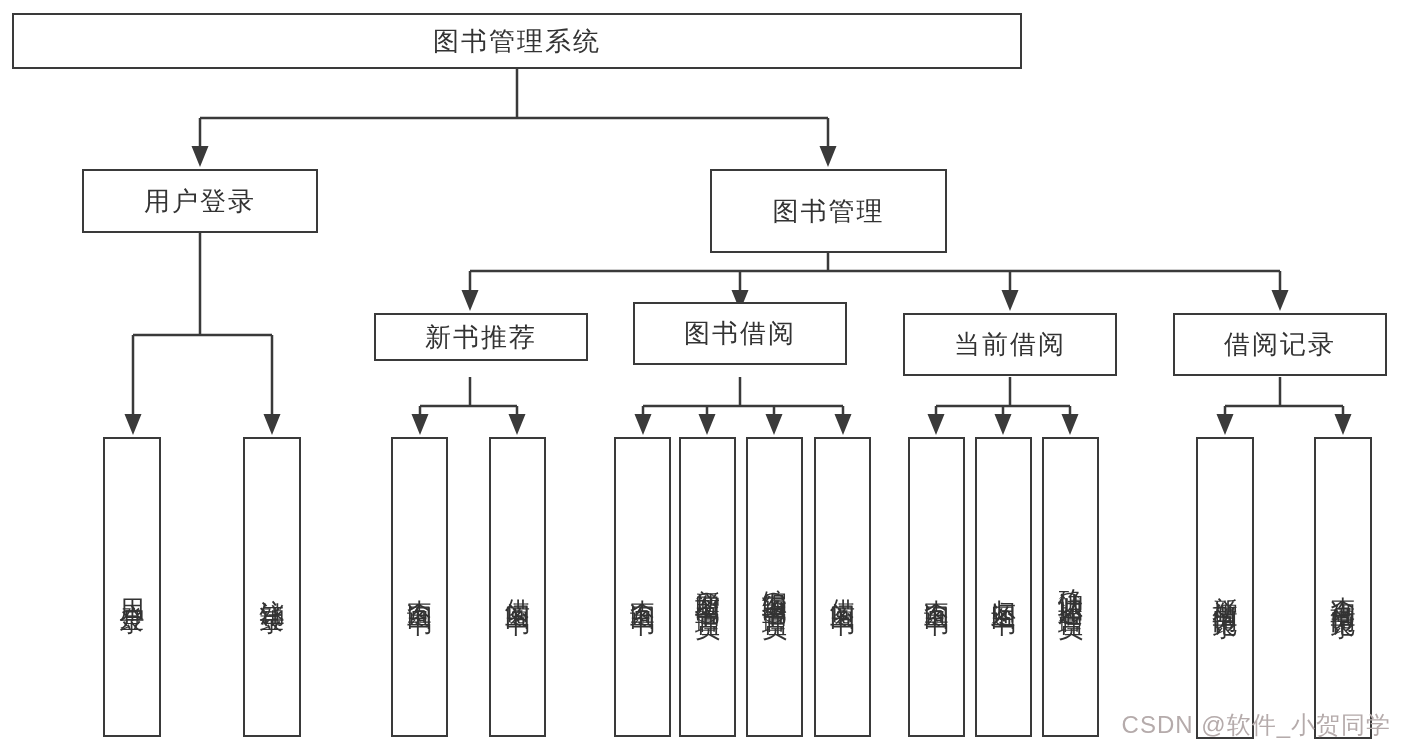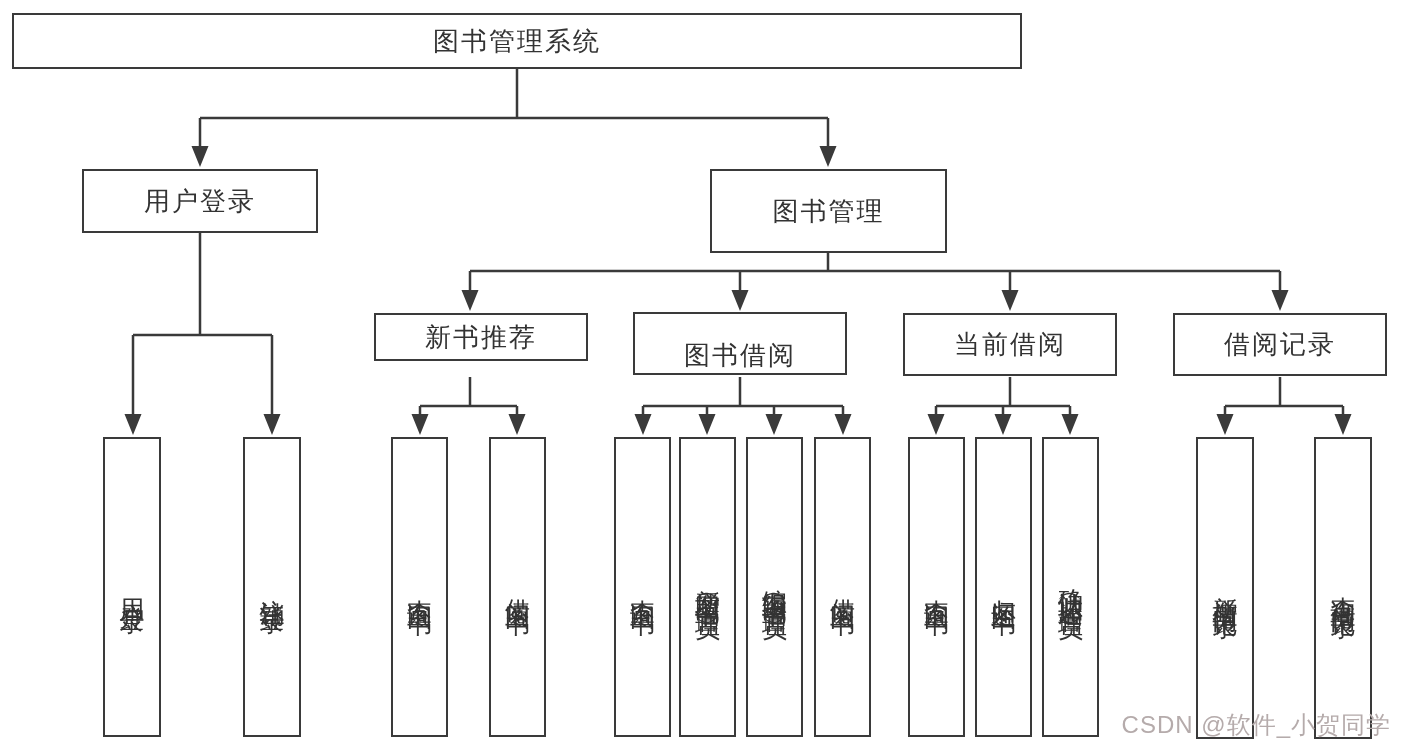--- a/index.html
+++ b/index.html
@@ -89,21 +89,21 @@
   <div class="node" style="left:82px; top:169px; width:236px; height:64px;">
     <span>用户登录</span>
   </div>
   <div class="node" style="left:710px; top:169px; width:237px; height:84px;">
     <span>图书管理</span>
   </div>
 
   <div class="node" style="left:363px; top:313px; width:214px; height:48px;margin-left:11px;">
     <span>新书推荐</span>
   </div>
-  <div class="node" style="left:633px; top:312px; width:214px; height:63px;align-items:flex-end;">
+  <div class="node" style="left:633px; top:302px; width:214px; height:63px;">
     <span>图书借阅</span>
   </div>
   <div class="node" style="left:1173px; top:313px; width:214px; height:63px;">
     <span>借阅记录</span>
   </div>
   <div class="node" style="left:903px; top:313px; width:214px; height:63px;">
     <span>当前借阅</span>
   </div>
 
   <div class="node vnode" style="left:103px; top:437px; width:58px; height:300px;">

